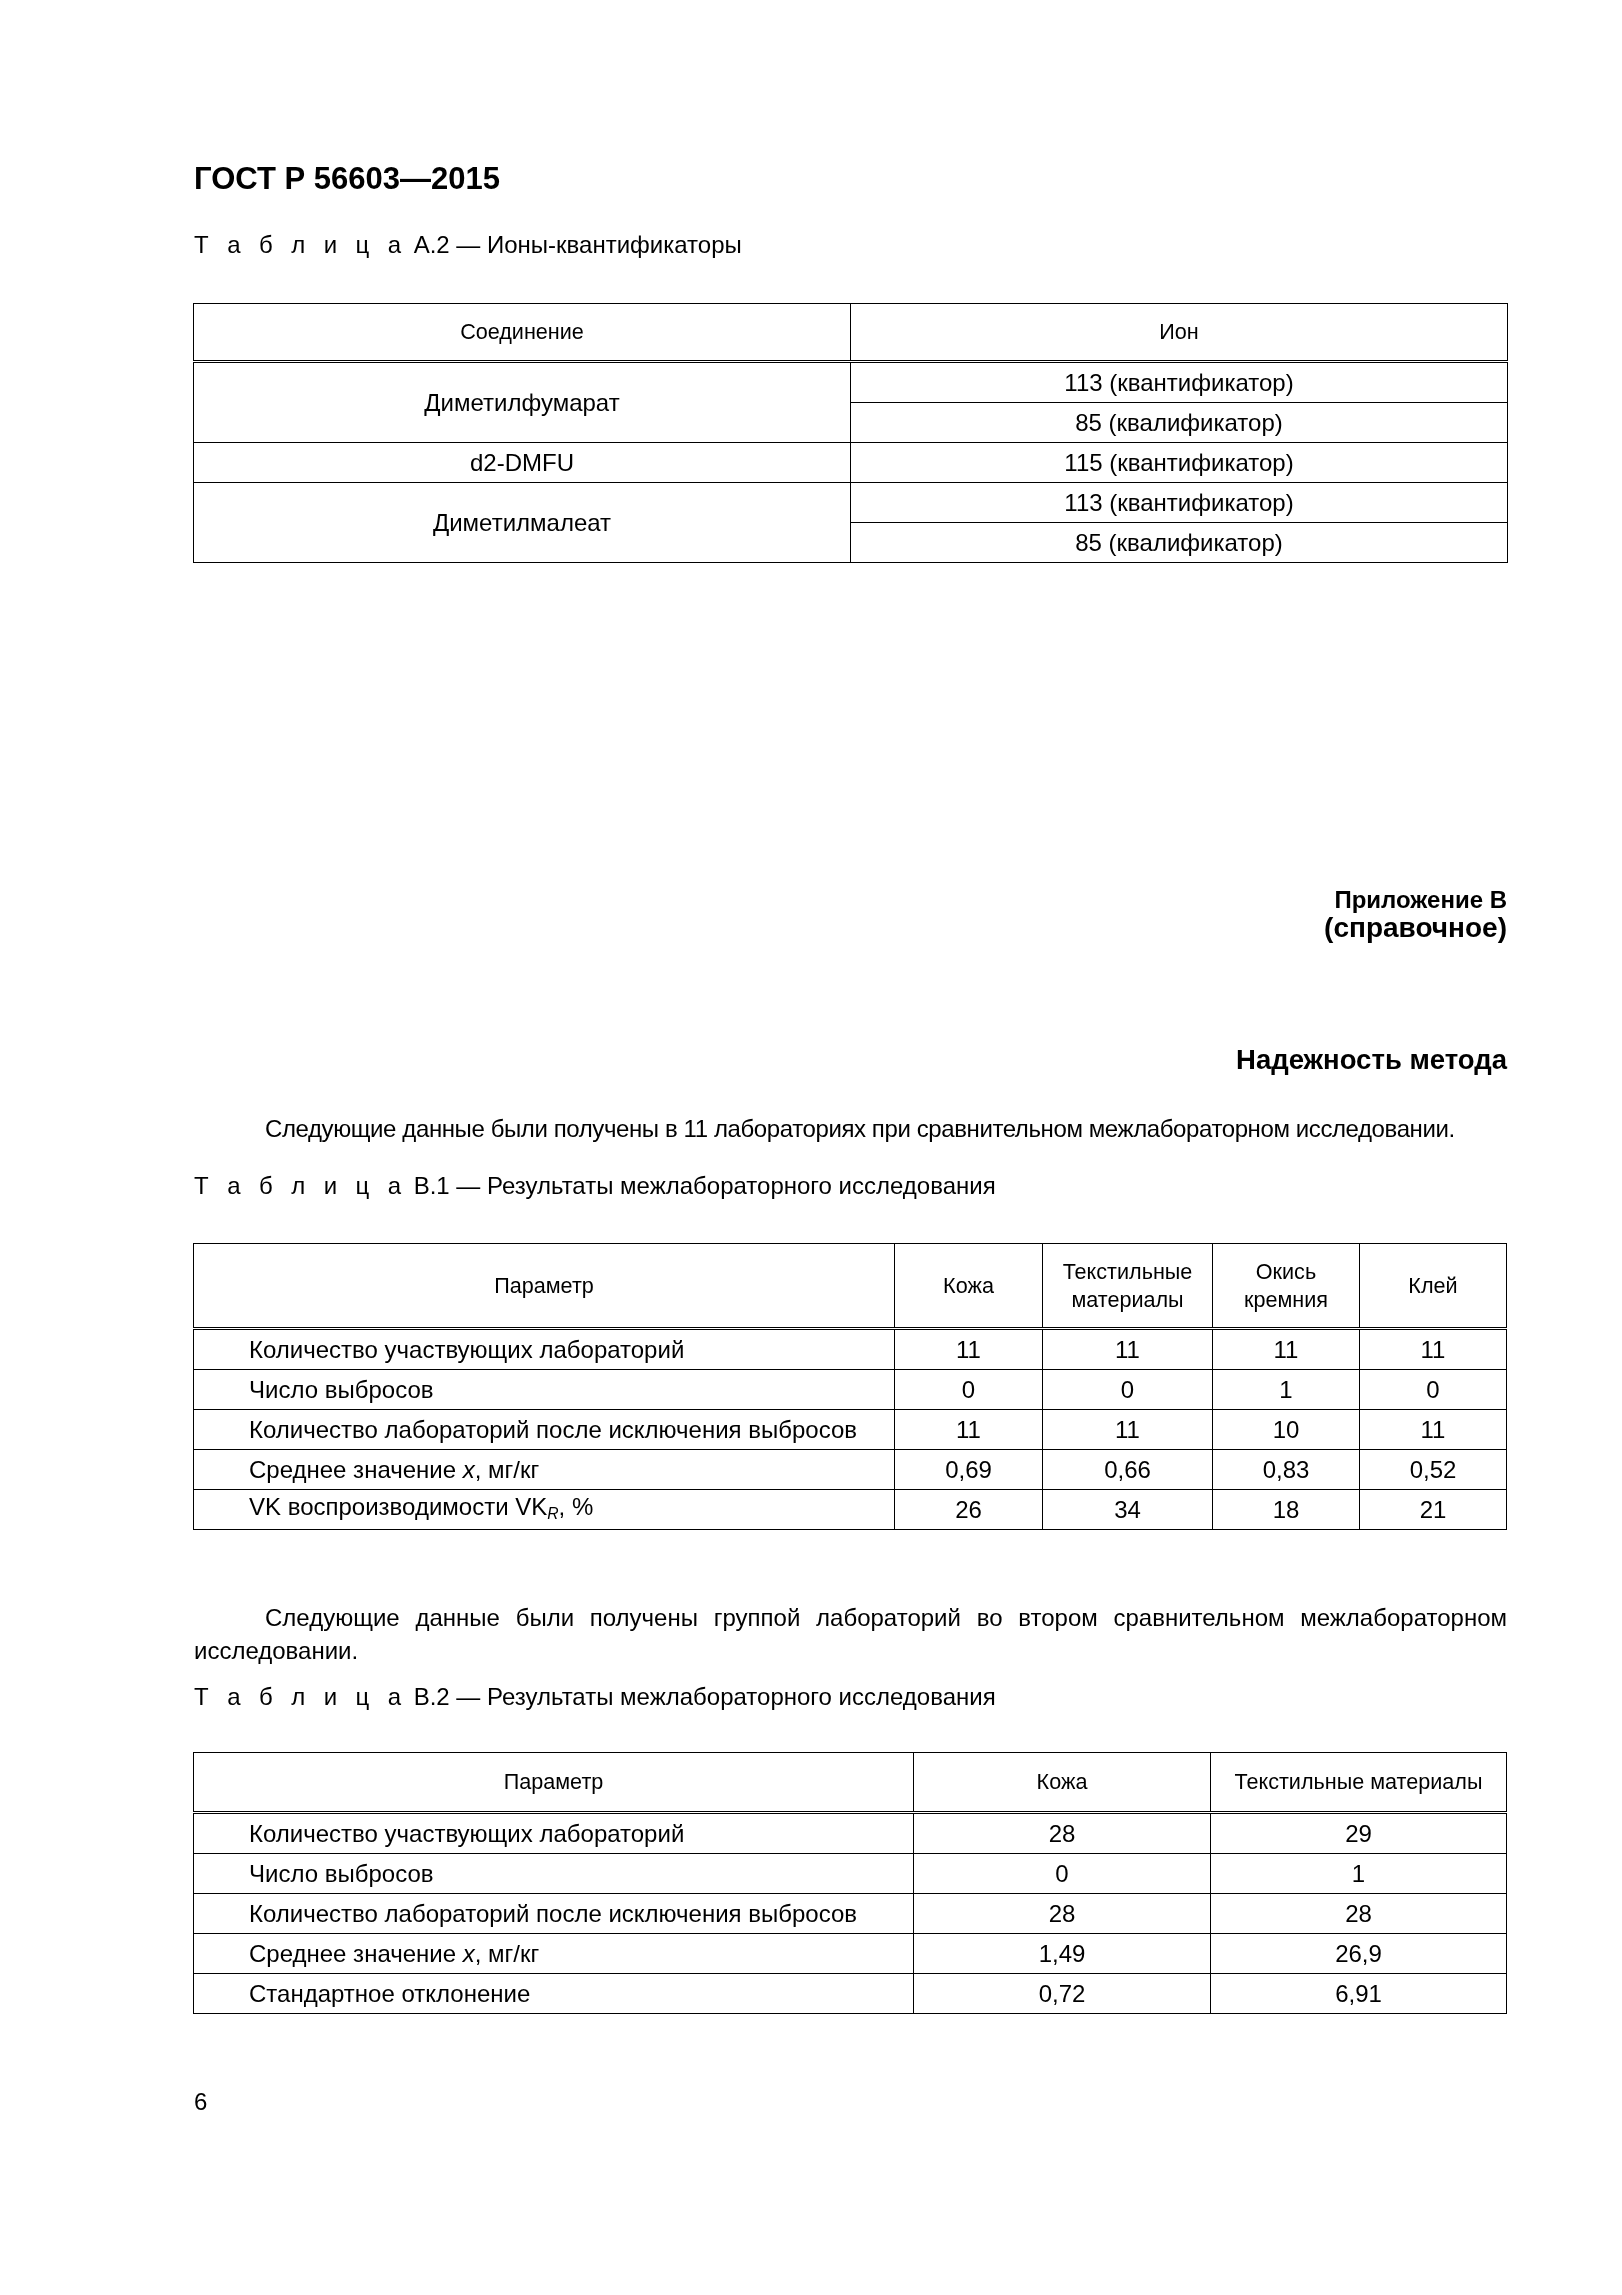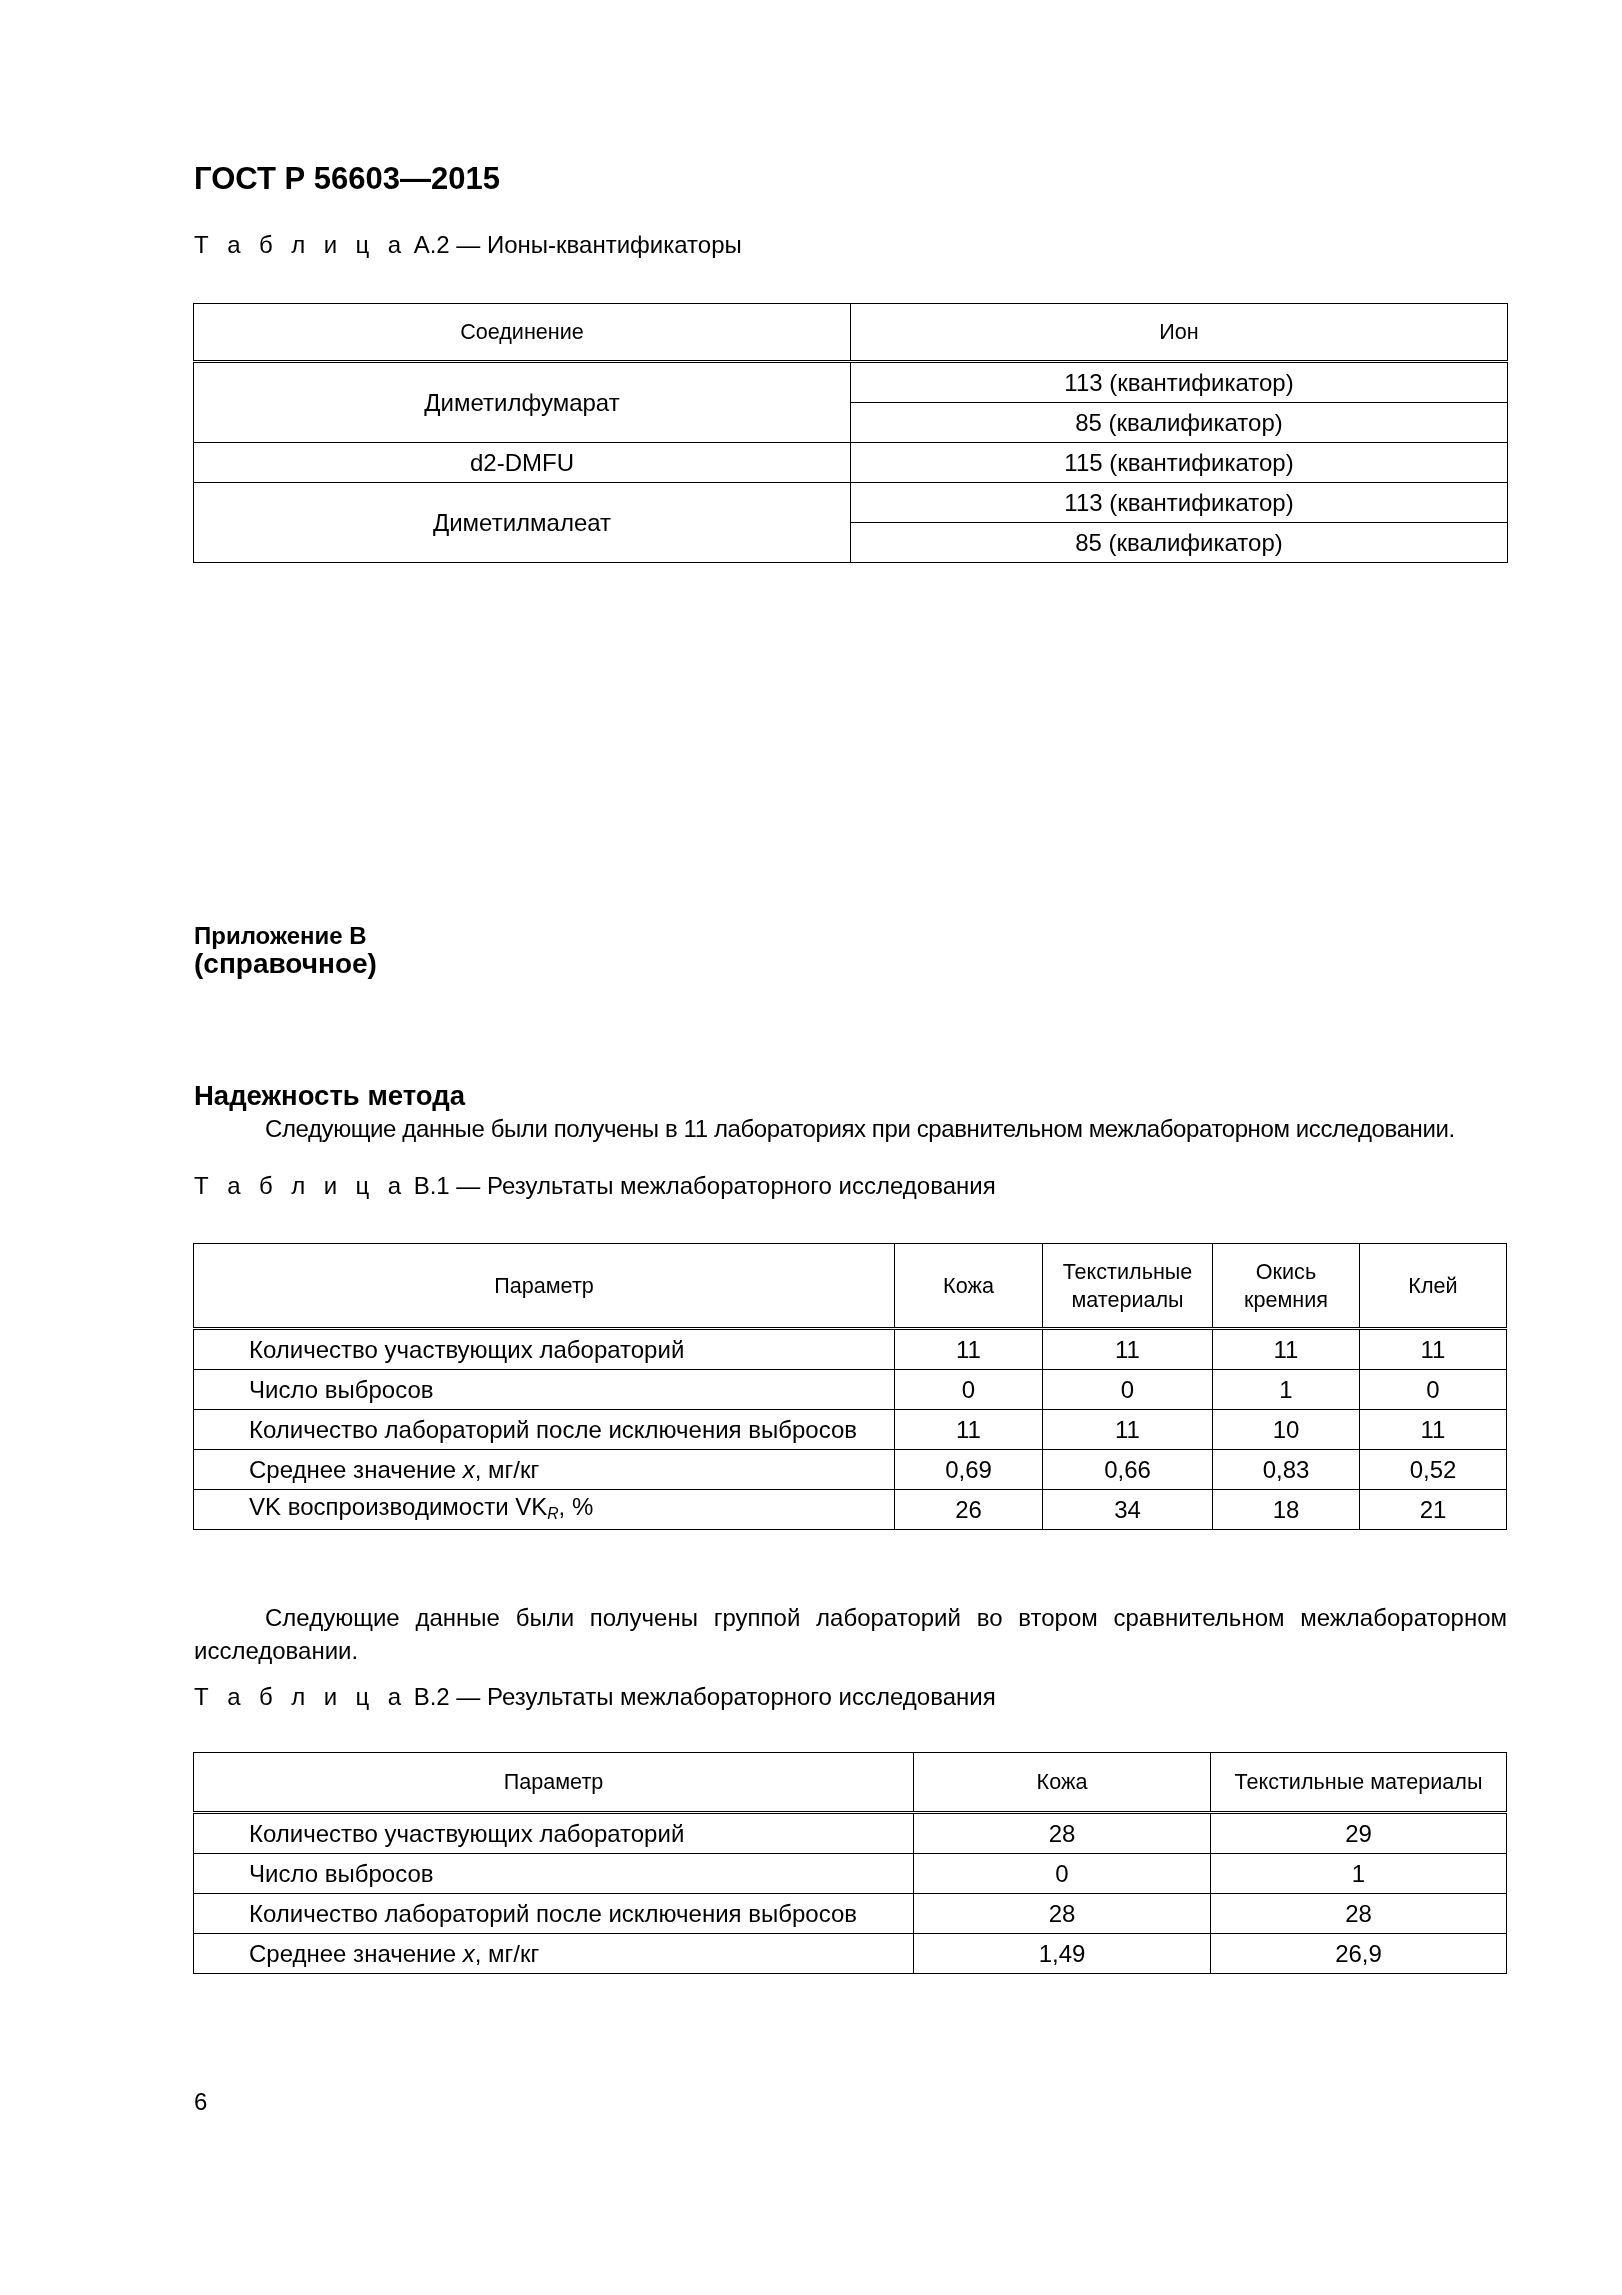--- a/index.html
+++ b/index.html
@@ -2,21 +2,21 @@
 <html style="font-size:10.5px"><head>
 <meta charset="utf-8">
 <style>
   html, body { margin: 0; padding: 0; background: #ffffff; }
   body { width: 1623px; height: 2295px; position: relative; overflow: hidden;
          font-family: "Liberation Sans", "DejaVu Sans", sans-serif; color: #000; }
   .abs { position: absolute; }
   .doc-header { left: 194px; top: 160px; font-size: 31px; font-weight: bold; line-height: 37px; white-space: nowrap; }
   .caption { left: 194px; font-size: 24px; line-height: 29px; white-space: nowrap; }
   .caption .spaced { letter-spacing: 5.9px; }
-  .center-block { left: 194px; width: 1313px; text-align: left; font-weight: bold; margin-top: 36px; }
+  .center-block { left: 194px; width: 1313px; text-align: right; font-weight: bold; }
   .appendix-title { top: 885px; font-size: 24px; line-height: 30px; }
   .appendix-sub { top: 913px; font-size: 28px; line-height: 30px; }
   .section-title { top: 1043px; font-size: 27.5px; line-height: 33px; }
   .para { left: 194px; width: 1313px; font-size: 24px; line-height: 33px; text-align: justify; text-indent: 71px; }
   .para1 { top: 1112px; white-space: nowrap; letter-spacing: -0.4px; }
   .para2 { top: 1601px; text-align-last: left; }
   .page-num { left: 194px; top: 2087px; font-size: 24px; line-height: 29px; }
 
   table.gost { position: absolute; border-collapse: collapse; table-layout: fixed; font-size: 24px; margin-top: 28px; }
   table.gost td, table.gost th { border: 1.3px solid #000; padding: 0; text-align: center; vertical-align: middle; font-weight: normal; line-height: 29px; }
@@ -183,17 +183,22 @@
     <tr>
       <td class="param">Количество лабораторий после исключения выбросов</td>
       <td>28</td>
       <td>28</td>
     </tr>
     <tr>
       <td class="param"><span>Среднее значение </span><span class="ital">x</span><span>, мг/кг</span></td>
       <td>1,49</td>
       <td>26,9</td>
     </tr>
+    <tr>
+      <td class="param">Стандартное отклонение</td>
+      <td>0,72</td>
+      <td>6,91</td>
+    </tr>
   </tbody>
 </table>
 
 <div class="abs page-num">6</div>
 
 
 </body></html>

